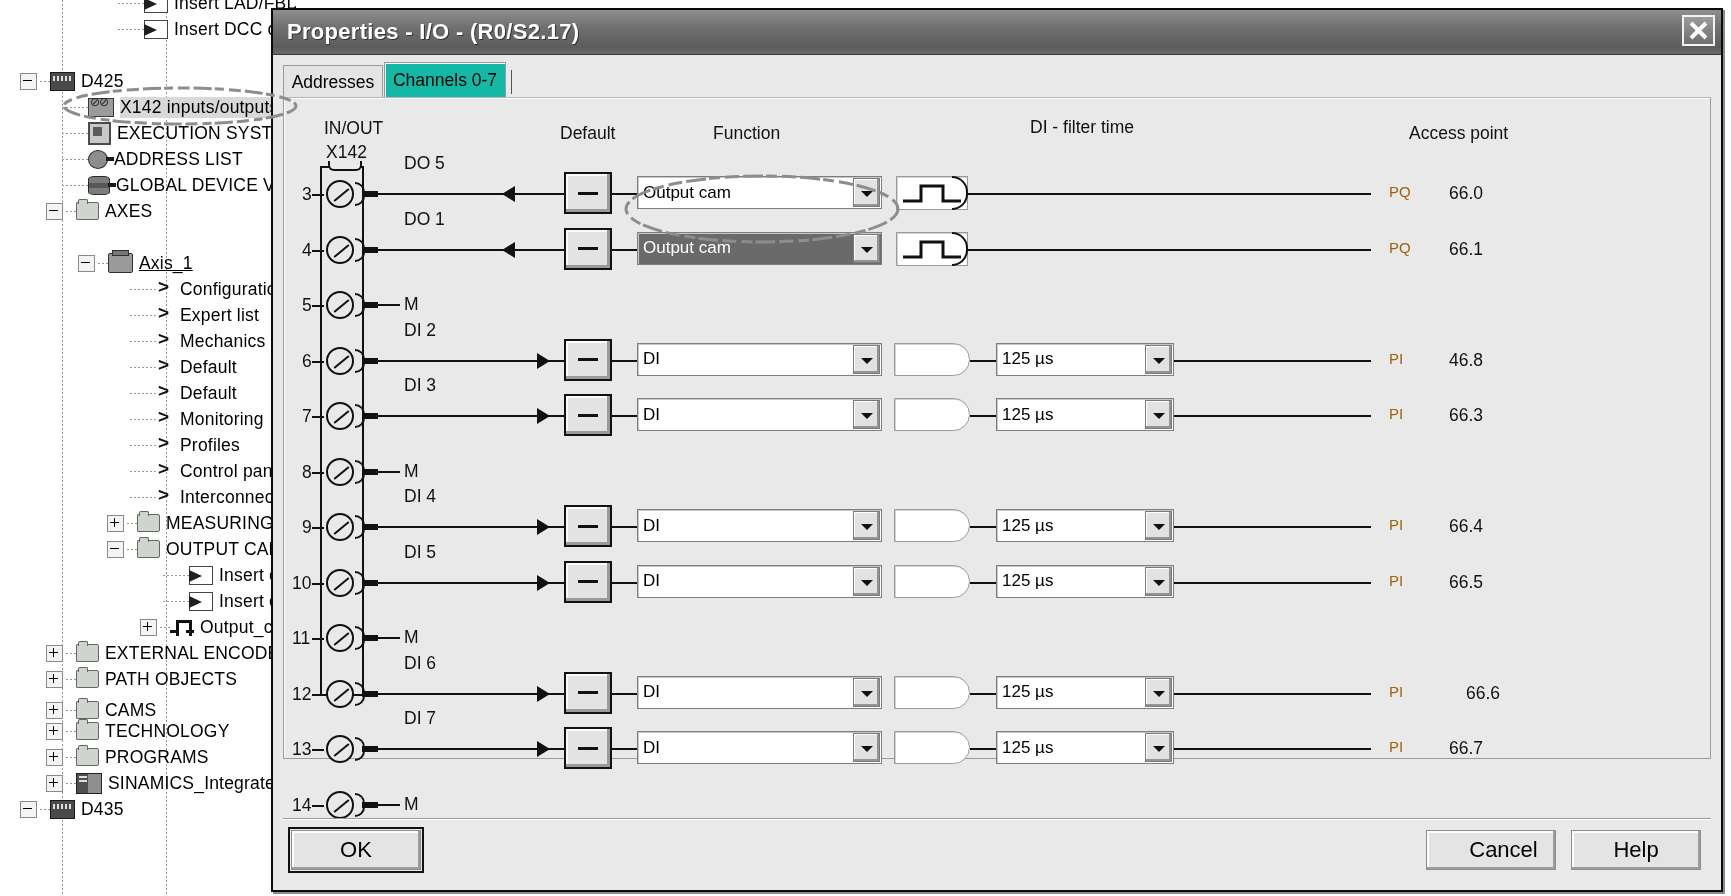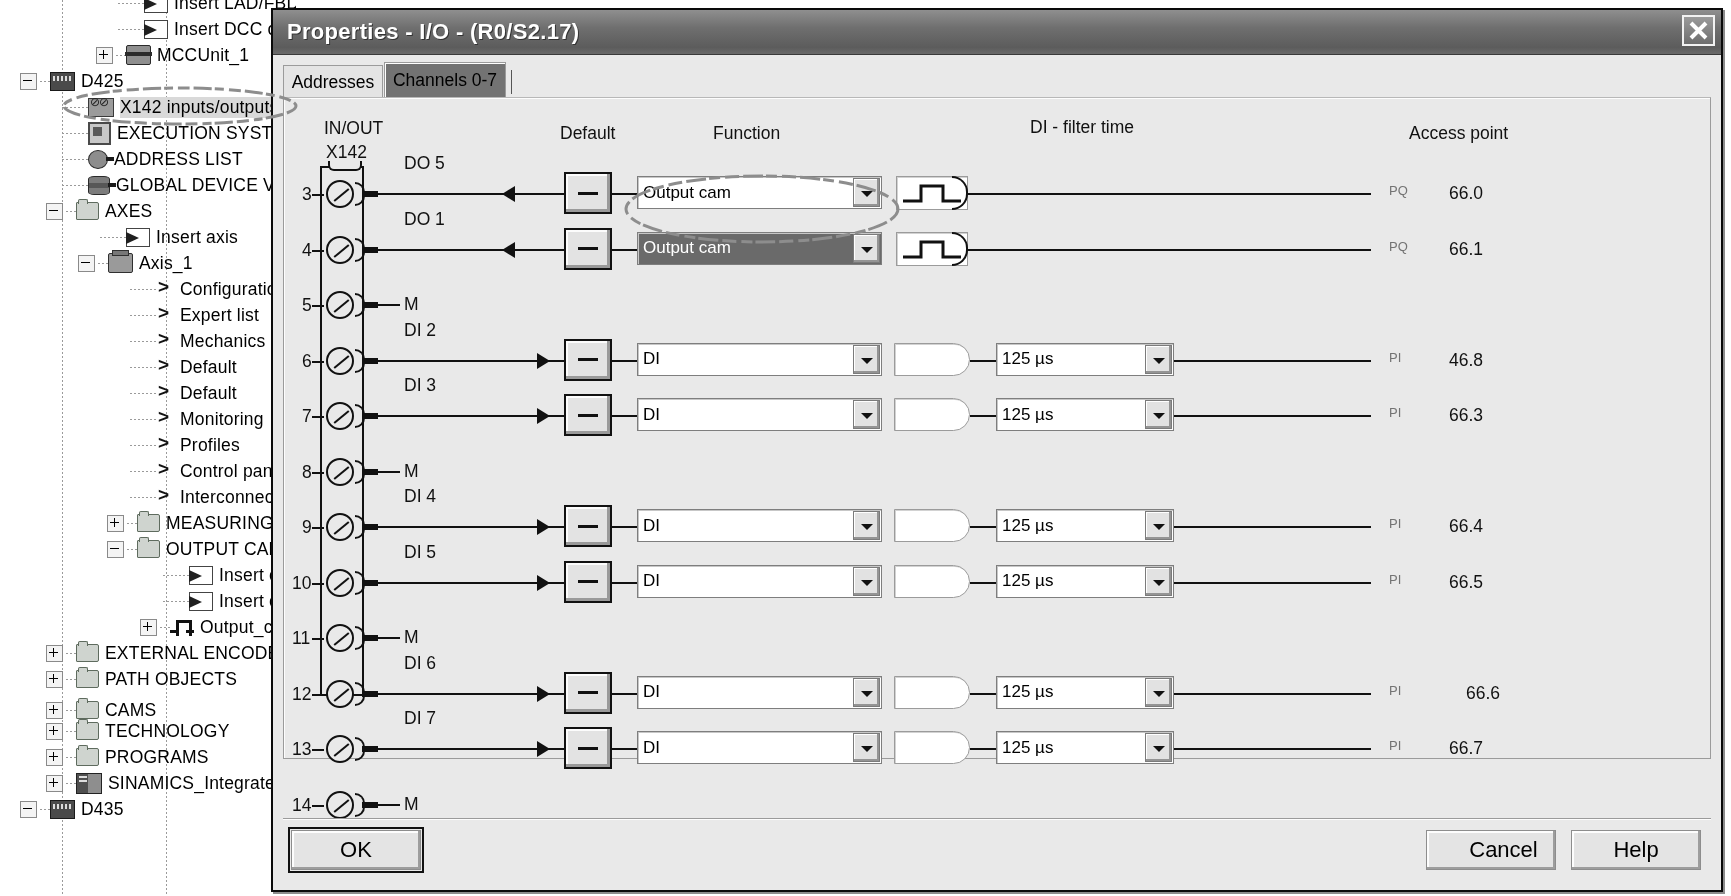--- a/index.html
+++ b/index.html
@@ -101,21 +101,21 @@
     display:flex;align-items:center;justify-content:center;
     font-size:17.5px;color:#000;box-sizing:border-box;
     background:#e9e9e9;
   }
   .tab.inactive{
     left:0;width:100px;border:1px solid #9b9b9b;border-bottom:none;
     background:#e4e4e4;
   }
   .tab.active{
     left:101px;width:122px;height:36px;
-    border:1px solid #9b9b9b;border-bottom:none;background:#737373;
+    border:1px solid #9b9b9b;border-bottom:none;background:#14b8a6;
     box-shadow:inset 1px 1px 0 #fff;
   }
   #tabcursor{
     position:absolute;left:228px;bottom:4px;width:1px;height:24px;background:#555;
   }
 
   #panel{
     position:absolute;left:10px;top:87px;right:10px;height:662px;
     border:1px solid #9b9b9b;border-top-color:#b8b8b8;
     background:#e9e9e9;box-sizing:border-box;
@@ -190,21 +190,21 @@
     border:1px solid #9b9b9b;box-sizing:border-box;
     box-shadow:inset 1px 1px 0 #d2d2d2;
   }
   .pulsebox svg{display:block;}
   .pulsetail{
     position:absolute;width:16px;height:34px;
     border:2px solid #111;border-left:none;border-radius:0 18px 18px 0;
     box-sizing:border-box;background:transparent;
   }
 
-  .accesslbl{position:absolute;font-size:13px;color:#737373;}
+  .accesslbl{position:absolute;font-size:15px;color:#a16207;}
   .addrlbl{position:absolute;font-size:17.5px;color:#111;}
 
   
   #footer{position:absolute;left:10px;right:10px;bottom:14px;height:46px;}
   #footer:before{
     content:"";position:absolute;left:0;right:0;top:-12px;height:2px;
     background:linear-gradient(to bottom,#9b9b9b 0 1px,#fdfdfd 1px 2px);
   }
   .btn{
     position:absolute;height:40px;background:#e4e4e4;
@@ -229,27 +229,20 @@
       <div style="width: 26px; height: 1px; flex: 0 0 auto; background-image: linear-gradient(to right, rgb(154, 154, 154) 0px, rgb(154, 154, 154) 2px, transparent 2px, transparent 4px); background-size: 4px 1px;"></div>
       <div class="ico insert"></div>
       <span class="lbl">Insert LAD/FBD dia</span>
     </div>
     <div class="tnode" style="top: 16px;">
       <div style="width: 118px; flex: 0 0 auto;"></div>
       <div style="width: 26px; height: 1px; flex: 0 0 auto; background-image: linear-gradient(to right, rgb(154, 154, 154) 0px, rgb(154, 154, 154) 2px, transparent 2px, transparent 4px); background-size: 4px 1px;"></div>
       <div class="ico insert"></div>
       <span class="lbl">Insert DCC chart</span>
     </div>
-    <div class="tnode" style="top: 42px;">
-      <div style="width: 96px; flex: 0 0 auto;"></div>
-      <div class="plus p"></div>
-      <div style="width: 10px; height: 1px; flex: 0 0 auto; background-image: linear-gradient(to right, rgb(154, 154, 154) 0px, rgb(154, 154, 154) 2px, transparent 2px, transparent 4px); background-size: 4px 1px;"></div>
-      <div class="ico mcc"></div>
-      <span class="lbl">MCCUnit_1</span>
-    </div>
     <div class="tnode" style="top: 68px;">
       <div style="width: 20px; flex: 0 0 auto;"></div>
       <div class="plus"></div>
       <div style="width: 10px; height: 1px; flex: 0 0 auto; background-image: linear-gradient(to right, rgb(154, 154, 154) 0px, rgb(154, 154, 154) 2px, transparent 2px, transparent 4px); background-size: 4px 1px;"></div>
       <div class="ico cpu"></div>
       <span class="lbl">D425</span>
     </div>
     <div class="tnode sel" style="top: 94px;">
       <div style="width: 62px; flex: 0 0 auto;"></div>
       <div style="width: 26px; height: 1px; flex: 0 0 auto; background-image: linear-gradient(to right, rgb(154, 154, 154) 0px, rgb(154, 154, 154) 2px, transparent 2px, transparent 4px); background-size: 4px 1px;"></div>
@@ -274,27 +267,21 @@
       <div class="ico varlist"></div>
       <span class="lbl">GLOBAL DEVICE VARI</span>
     </div>
     <div class="tnode" style="top: 198px;">
       <div style="width: 46px; flex: 0 0 auto;"></div>
       <div class="plus"></div>
       <div style="width: 10px; height: 1px; flex: 0 0 auto; background-image: linear-gradient(to right, rgb(154, 154, 154) 0px, rgb(154, 154, 154) 2px, transparent 2px, transparent 4px); background-size: 4px 1px;"></div>
       <div class="ico folder"></div>
       <span class="lbl">AXES</span>
     </div>
-    <div class="tnode" style="top: 224px;">
-      <div style="width: 100px; flex: 0 0 auto;"></div>
-      <div style="width: 26px; height: 1px; flex: 0 0 auto; background-image: linear-gradient(to right, rgb(154, 154, 154) 0px, rgb(154, 154, 154) 2px, transparent 2px, transparent 4px); background-size: 4px 1px;"></div>
-      <div class="ico insert"></div>
-      <span class="lbl">Insert axis</span>
-    </div>
-    <div class="tnode" style="top: 250px;">
+    <div class="tnode" style="top: 250px; text-decoration: underline;">
       <div style="width: 78px; flex: 0 0 auto;"></div>
       <div class="plus"></div>
       <div style="width: 10px; height: 1px; flex: 0 0 auto; background-image: linear-gradient(to right, rgb(154, 154, 154) 0px, rgb(154, 154, 154) 2px, transparent 2px, transparent 4px); background-size: 4px 1px;"></div>
       <div class="ico axis"></div>
       <span class="lbl">Axis_1</span>
     </div>
     <div class="tnode" style="top: 276px;">
       <div style="width: 130px; flex: 0 0 auto;"></div>
       <div style="width: 26px; height: 1px; flex: 0 0 auto; background-image: linear-gradient(to right, rgb(154, 154, 154) 0px, rgb(154, 154, 154) 2px, transparent 2px, transparent 4px); background-size: 4px 1px;"></div>
       <div class="ico chev"></div>

